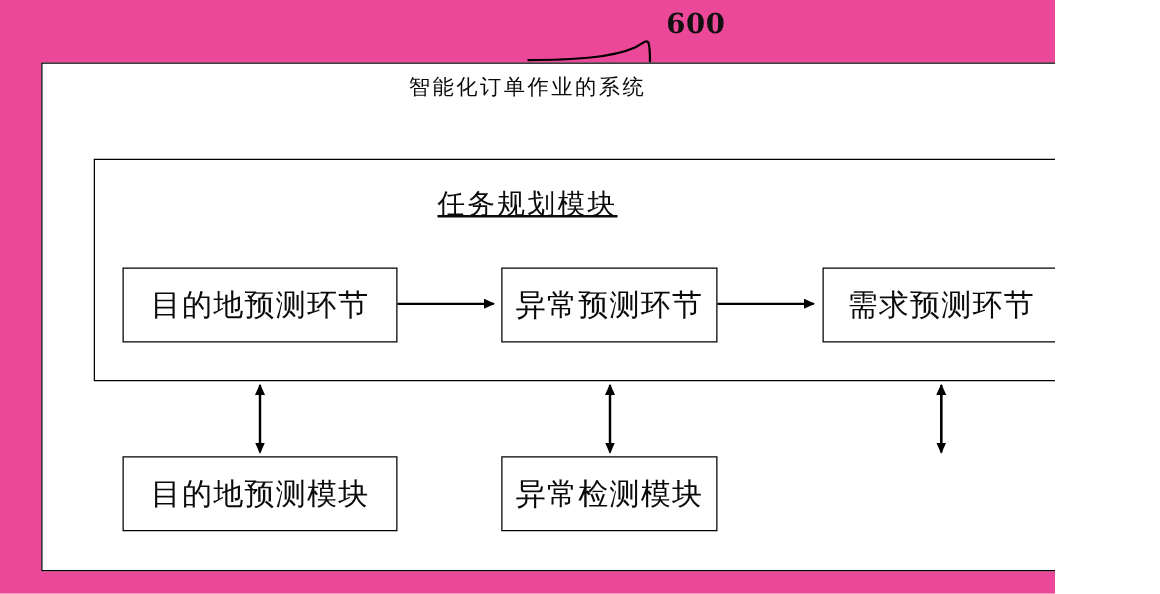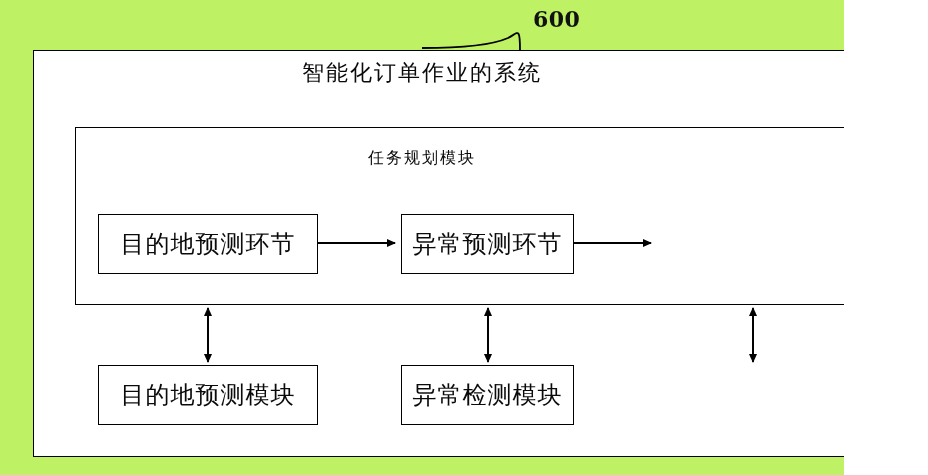--- a/index.html
+++ b/index.html
@@ -4,21 +4,21 @@
 <style>
   html, body {
     margin: 0;
     padding: 0;
     background: #ffffff;
   }
   #canvas {
     position: relative;
     width: 844px;
     height: 475px;
-    background: #bef264;
+    background: #ec4899;
     font-family: "DejaVu Serif", "Liberation Serif", serif;
     overflow: hidden;
   }
 
   
   .ref-label {
     position: absolute;
     font-family: "DejaVu Serif", "Liberation Serif", serif;
     font-size: 22px;
     font-weight: bold;
@@ -49,35 +49,36 @@
 
   
   #system-frame {
     left: 33px;
     top: 50px;
     width: 879px;
     height: 407px;
   }
   #system-title {
     top: 58px;
-    font-size: 22px;
+    font-size: 17px;
     letter-spacing: 2px;
   }
 
   
   #planning-module {
     left: 75px;
     top: 127px;
     width: 791px;
     height: 178px;
   }
   #planning-title {
     top: 148px;
-    font-size: 16px;
+    font-size: 22px;
     letter-spacing: 2px;
+    text-decoration: underline;
   }
 
   
   .stage-box {
     top: 214px;
     height: 60px;
   }
   #stage-destination { left: 98px;  width: 220px; }
   #stage-anomaly     { left: 401px; width: 173px; }
   #stage-demand      { left: 658px; width: 190px; }
@@ -116,20 +117,23 @@
   <div class="box-label" id="system-title">智能化订单作业的系统</div>
 
   <div class="box" id="planning-module"></div>
   <div class="box-label" id="planning-title">任务规划模块</div>
 
   <div class="box stage-box" id="stage-destination">
     <div class="box-label inner-text">目的地预测环节</div>
   </div>
   <div class="box stage-box" id="stage-anomaly">
     <div class="box-label inner-text">异常预测环节</div>
+  </div>
+  <div class="box stage-box" id="stage-demand">
+    <div class="box-label inner-text">需求预测环节</div>
   </div>
 
   <div class="box module-box" id="module-destination">
     <div class="box-label inner-text">目的地预测模块</div>
   </div>
   <div class="box module-box" id="module-anomaly">
     <div class="box-label inner-text">异常检测模块</div>
   </div>
 
   <svg class="connector" width="90" height="20" style="left:317px; top:234px;">

